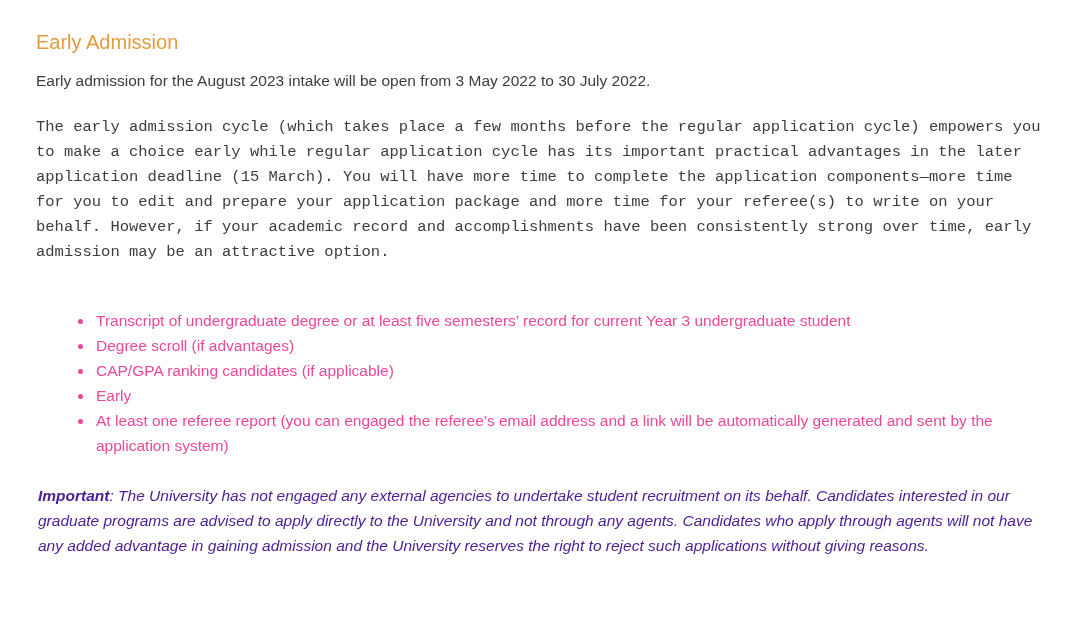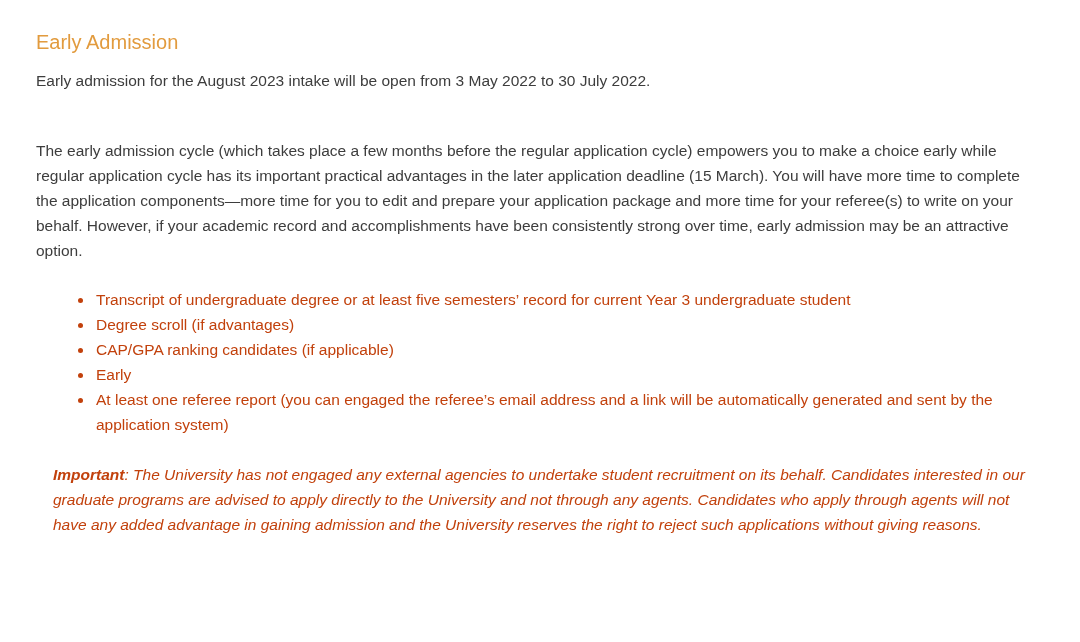--- a/index.html
+++ b/index.html
@@ -27,45 +27,46 @@
     color: #e29b3e;
   }
   p.body-text {
     margin: 0;
     font-size: 15.5px;
     line-height: 25px;
     font-weight: 400;
     color: #3d3d3d;
   }
   p.intro {
-    margin-bottom: 45px;
+    margin-bottom: 22px;
   }
   p.cycle {
-    margin-bottom: 24px;
+    margin-bottom: 43px;
+    font-family: Liberation Mono, monospace;
   }
   ul.doc-list {
     margin: 0 0 25px 0;
     padding: 0 0 0 58px;
     font-size: 15.5px;
     line-height: 25px;
-    color: #c2410c;
+    color: #ec4899;
   }
   ul.doc-list li {
     margin: 0;
     padding-left: 2px;
   }
   p.online {
     margin-bottom: 35px;
   }
   p.important-note {
-    margin: 17px;
+    margin: 2px;
     font-size: 15.5px;
     line-height: 25px;
     font-style: italic;
-    color: #c2410c;
+    color: #4c1d95;
   }
   p.important-note .important-label {
     font-weight: 700;
     font-style: italic;
   }
 </style>
 </head>
 <body>
 
 <div class="page">

